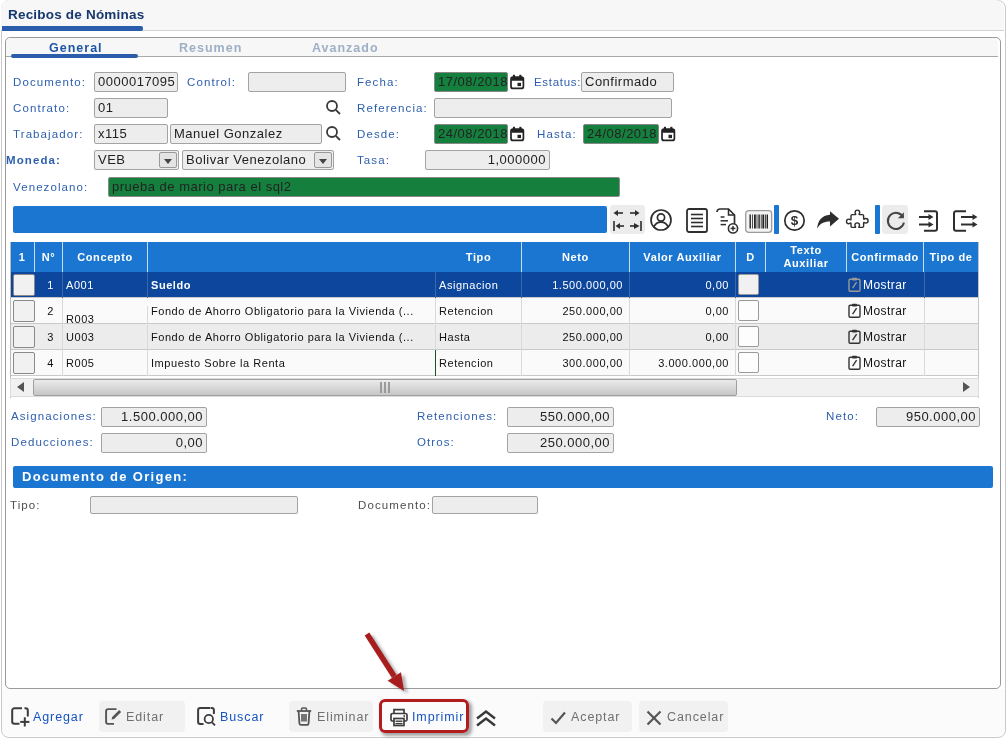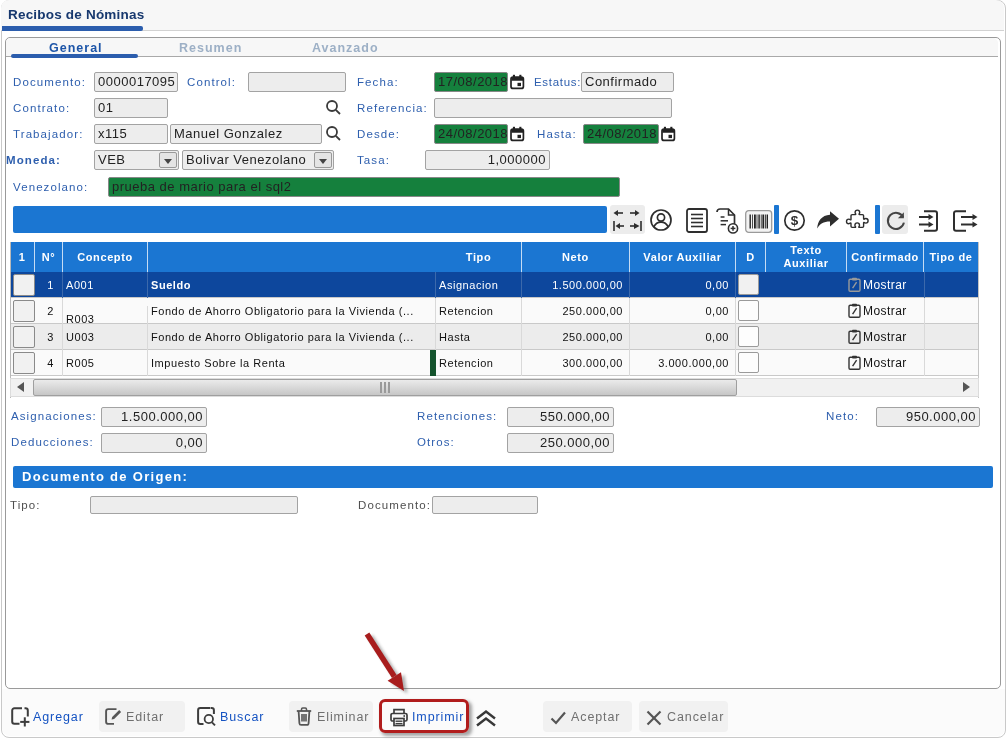--- a/index.html
+++ b/index.html
@@ -283,21 +283,21 @@
           <rect x="1" y="2.2" width="11" height="12" rx="1.2"></rect>
           <rect x="4" y="0.8" width="5" height="2.8" rx="0.8" fill="#333333" stroke="none"></rect>
           <line x1="8.6" y1="5.2" x2="4.6" y2="11.2"></line>
         </g>
       </svg>Mostrar</div>
   <div style="position:absolute;left:924px;top:324px;width:1px;height:26px;background:#d9d9d9;"></div>
   <div class="drow" style="top:350px;background:#fafafa;border-bottom:1px solid #c9c9c9;box-sizing:border-box;"></div>
   <div class="selbox" style="left:13px;top:352px;"></div>
   <div class="dcell" style="left:35px;top:350px;width:28px;text-align:right;padding-right:8px;color:#111111;border-right:1px solid #d9d9d9;">4</div>
   <div class="dcell" style="left:63px;top:350px;width:85px;padding-left:3px;color:#111111;border-right:1px solid #d9d9d9;">R005</div>
-  <div class="dcell" style="left:148px;top:350px;width:288px;padding-left:3px;color:#111111;border-right:6px solid #14532d;">Impuesto Sobre la Renta</div>
+  <div class="dcell" style="left:148px;top:350px;width:288px;padding-left:3px;color:#111111;border-right:1px solid #14532d;">Impuesto Sobre la Renta</div>
   <div class="dcell" style="left:436px;top:350px;width:86px;padding-left:3px;color:#111111;border-right:1px solid #d9d9d9;">Retencion</div>
   <div class="dcell" style="left:522px;top:350px;width:108px;text-align:right;padding-right:6px;color:#111111;border-right:1px solid #d9d9d9;">300.000,00</div>
   <div class="dcell" style="left:630px;top:350px;width:106px;text-align:right;padding-right:6px;color:#111111;border-right:1px solid #d9d9d9;">3.000.000,00</div>
   <div class="selbox" style="left:738px;top:352px;width:19px;height:19px;background:#fdfdfd;border-color:#9a9a9a;"></div>
   <div class="dcell" style="left:766px;top:350px;width:81px;border-right:1px solid #d9d9d9;"></div>
   <div class="dcell" style="left:847px;top:350px;width:132px;padding-left:16px;font-size:12px;letter-spacing:0.45px;color:#111111;border-right:none;"><svg width="13" height="15" viewBox="0 0 13 15" style="position:absolute;left:1px;top:5px;">
         <g fill="none" stroke="#333333" stroke-width="1.4">
           <rect x="1" y="2.2" width="11" height="12" rx="1.2"></rect>
           <rect x="4" y="0.8" width="5" height="2.8" rx="0.8" fill="#333333" stroke="none"></rect>
           <line x1="8.6" y1="5.2" x2="4.6" y2="11.2"></line>

